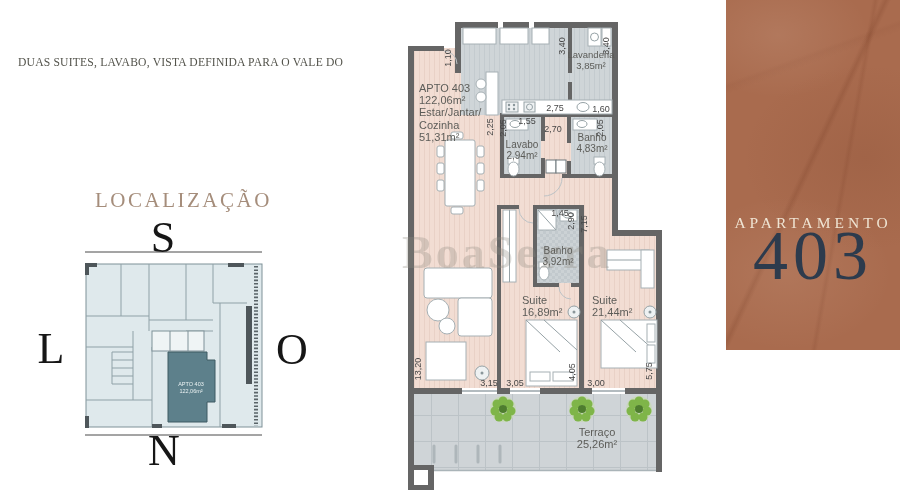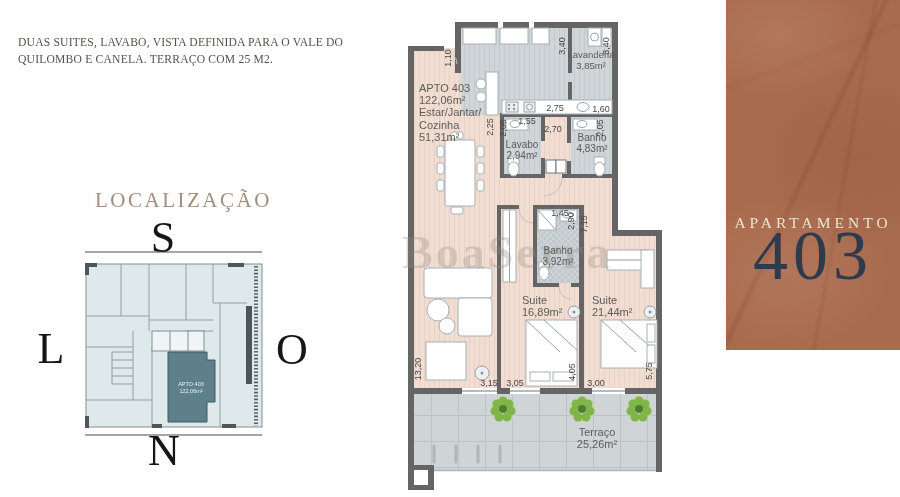--- a/index.html
+++ b/index.html
@@ -3,21 +3,21 @@
 <meta charset="utf-8">
 <style>
   html,body{margin:0;padding:0;}
   body{width:900px;height:497px;position:relative;background:#fff;overflow:hidden;
        font-family:"Liberation Sans",sans-serif;}
   #plan-svg{position:absolute;left:0;top:0;width:900px;height:497px;}
 
   
   .desc{position:absolute;left:18px;top:35px;}
   .desc-line{font-family:"Liberation Serif",serif;font-size:11.6px;line-height:16.5px;
-             color:#53534b;letter-spacing:.2px;white-space:nowrap;}
+             color:#53534b;letter-spacing:.2px;white-space:nowrap;margin-top:20px;}
   .loc-title{position:absolute;left:95px;top:188px;font-family:"Liberation Serif",serif;
              font-size:21px;letter-spacing:2.5px;color:var(--heading-brown);}
   .compass{position:absolute;width:44px;text-align:center;
            font-family:"Liberation Serif",serif;font-size:44px;color:#161616;line-height:1;}
   .compass-s{left:141px;top:216px;}
   .compass-l{left:29px;top:327px;}
   .compass-o{left:270px;top:328px;}
   .compass-n{left:142px;top:429px;}
 
   
@@ -331,21 +331,20 @@
         <text x="515" y="386" class="dim-label">3,05</text>
         <text x="575" y="372" class="dim-label" transform="rotate(-90 575 372)">4,05</text>
         <text x="596" y="386" class="dim-label">3,00</text>
         <text x="652" y="371" class="dim-label" transform="rotate(-90 652 371)">5,75</text>
       </g>
   </g>
 </svg>
 
 <div class="desc">
   <div class="desc-line">DUAS SUITES, LAVABO, VISTA DEFINIDA PARA O VALE DO</div>
-  <div class="desc-line">QUILOMBO E CANELA. TERRAÇO COM 25 M2.</div>
 </div>
 
 <div class="loc-title">LOCALIZAÇÃO</div>
 <div class="compass compass-s">S</div>
 <div class="compass compass-l">L</div>
 <div class="compass compass-o">O</div>
 <div class="compass compass-n">N</div>
 
 <div class="panel">
   <div class="panel-title">APARTAMENTO</div>

